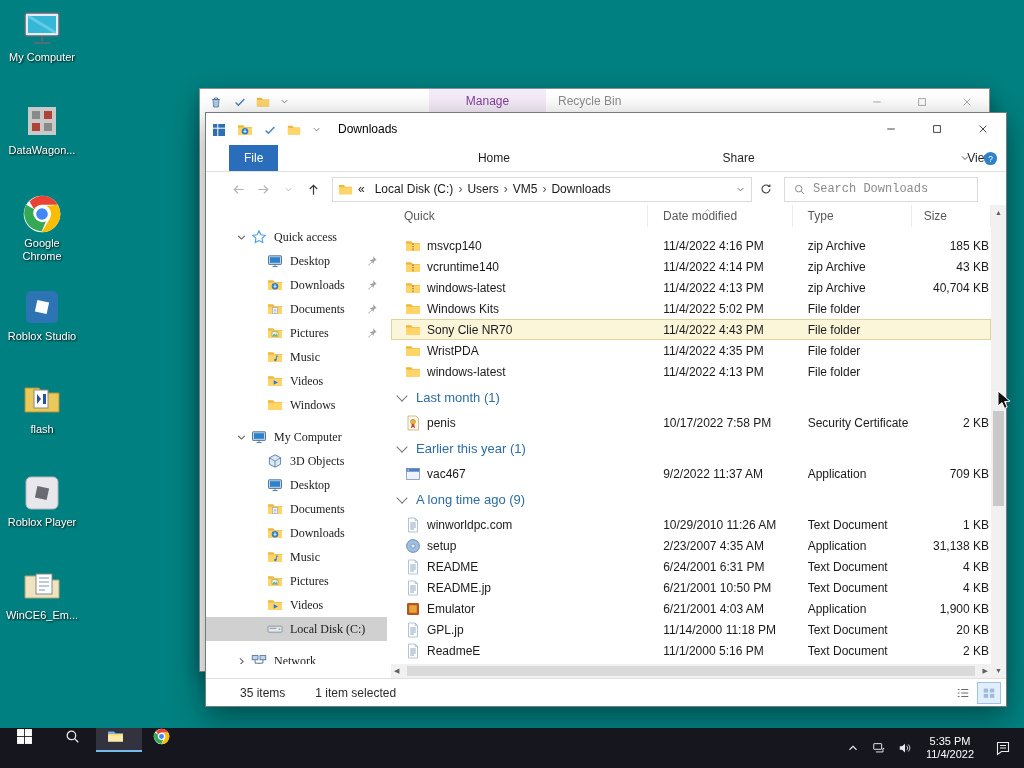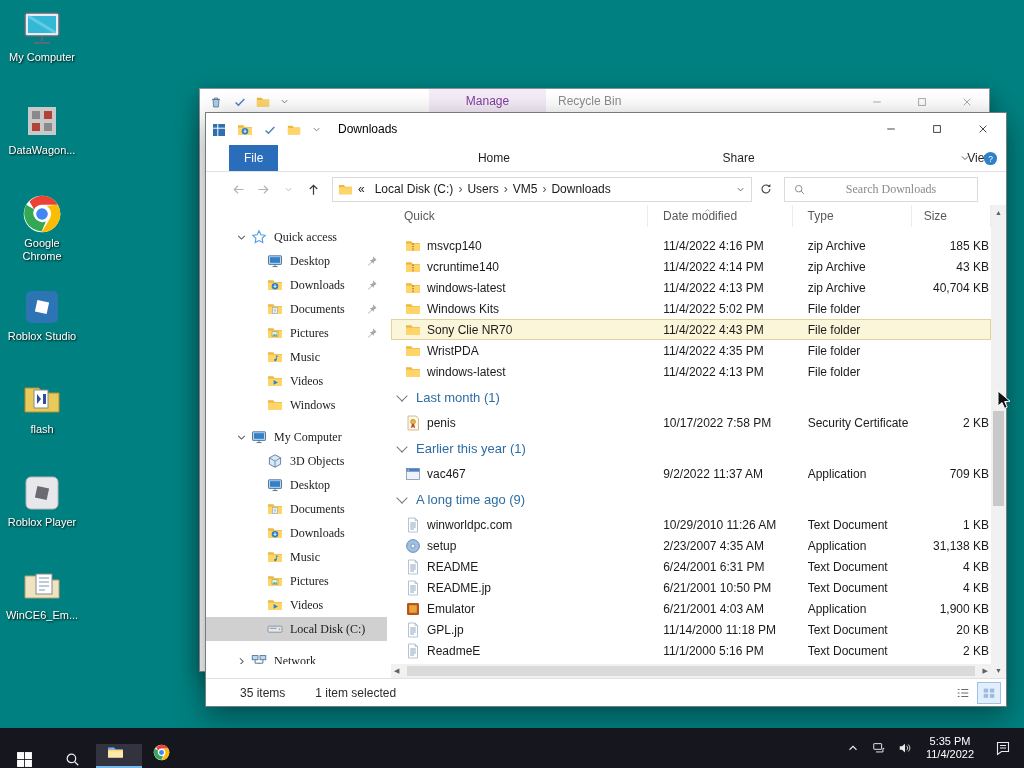--- a/index.html
+++ b/index.html
@@ -50,21 +50,21 @@
   .crumbbox { width:420px; height:25px; border:1px solid #dadada; display:flex; align-items:center; padding:0 5px; gap:3px; color:#1a1a1a; margin-left:6px; }
   .crumb-ic { width:15px; height:15px; flex:none; }
   .crumb-prefix { padding:0 2px; color:#1a1a1a; }
   .crumb-seg { padding:0 5px; white-space:nowrap; }
   .crumb-sep { color:#555; font-size:12px; }
   .crumb-chev { margin-left:auto; width:11px; height:11px; color:#555; flex:none; }
   .refresh-btn { width:28px; display:flex; justify-content:center; color:#3a3a3a; }
   .refresh-btn svg { width:14px; height:14px; }
   .searchbox { width:194px; height:25px; border:1px solid #dadada; display:flex; align-items:center; gap:7px; padding:0 8px; margin-left:4px; }
   .search-ic { width:13px; height:13px; color:#8a8a8a; flex:none; }
-  .searchbox input { border:0; outline:0; flex:1; width:100%; font-size:12px; font-family:Liberation Serif, serif; color:#444; background:transparent;text-align:center; }
+  .searchbox input { border:0; outline:0; flex:1; width:100%; font-size:12px; font-family:Liberation Mono, monospace; color:#444; background:transparent; }
   .searchbox input::placeholder { color:#8a8a8a; opacity:1; }
 
   .navpane { position:absolute; left:0; top:92px; width:181px; bottom:42px; padding-top:20px; overflow:hidden;font-family:Liberation Serif, serif; }
   .nav-row { height:24px; display:flex; align-items:center; color:#1a1a1a; position:relative; }
   .nav-row.lvl0 { padding-left:29px; }
   .nav-row.lvl1 { padding-left:61px; }
   .nav-chev { width:13px; height:13px; color:#5a5a5a; margin-right:3px; flex:none; }
   .nav-ic { width:16px; height:16px; margin-right:7px; flex:none; }
   .nav-label { white-space:nowrap; }
   .nav-pin { position:absolute; right:9px; top:6px; width:12px; height:12px; opacity:.8; }
@@ -102,21 +102,21 @@
   .statusbar { position:absolute; left:0; right:0; bottom:0; height:28px; border-top:1px solid #e0e0e0; display:flex; align-items:center; color:#2b2b2b; background:#fff; }
   .sb-items { margin-left:34px; }
   .sb-sel { margin-left:30px; }
   .sb-views { position:absolute; right:6px; top:4px; display:flex; gap:4px; }
   .sb-view { width:22px; height:20px; display:flex; align-items:center; justify-content:center; }
   .sb-view svg { width:14px; height:14px; }
   .sb-view.active { background:#e3eefb; outline:1px solid #9ec1e8; }
 
   .cursor { position:absolute; left:997px; top:390px; width:16px; height:22px; z-index:60; }
 
-  .taskbar { position:absolute; left:0; bottom:0; width:1024px; height:40px; background:#16161f; display:flex; align-items:flex-end; z-index:50; }
+  .taskbar { position:absolute; left:0; bottom:0; width:1024px; height:40px; background:#16161f; display:flex; align-items:flex-start; z-index:50; }
   .tb-btn { width:48px; display:flex; align-items:center; justify-content:center; color:#eaeaea; }
   .tb-btn svg { width:17px; height:17px; }
   .tb-app { width:46px; }
   .tb-app .tb-app-ic { width:24px; height:24px; }
   .tb-app.active { background:#33333f; box-shadow: inset 0 -2px 0 #76b9ed; }
   .tb-spacer { flex:1; }
   .tray { display:flex; align-items:center; }
   .tray-ic { width:26px; height:40px; display:flex; align-items:center; justify-content:center; color:#eaeaea; }
   .tray-ic svg { width:14px; height:14px; }
   .clock { width:64px; text-align:center; color:#fff; font-size:11px; line-height:13px; }

